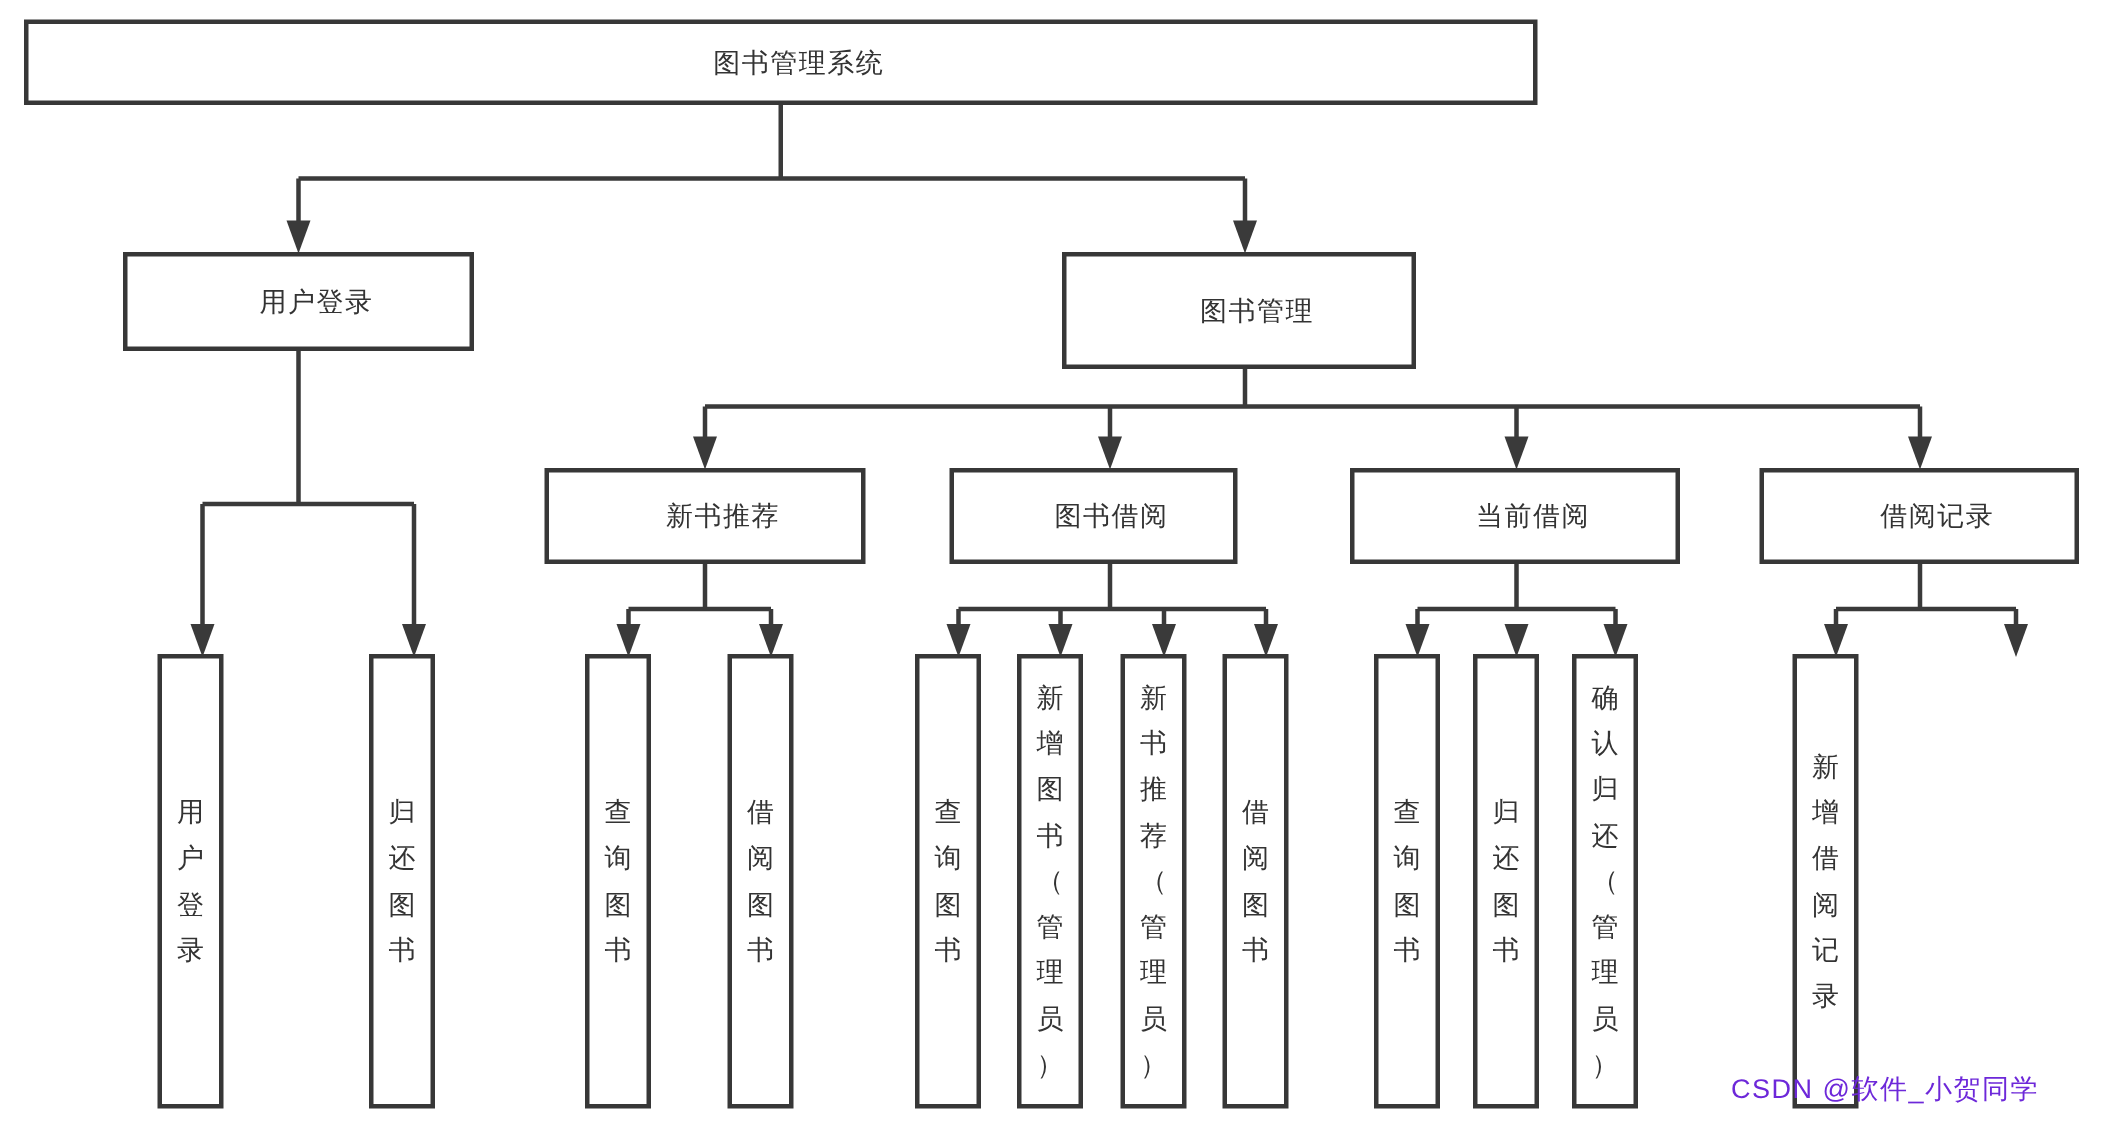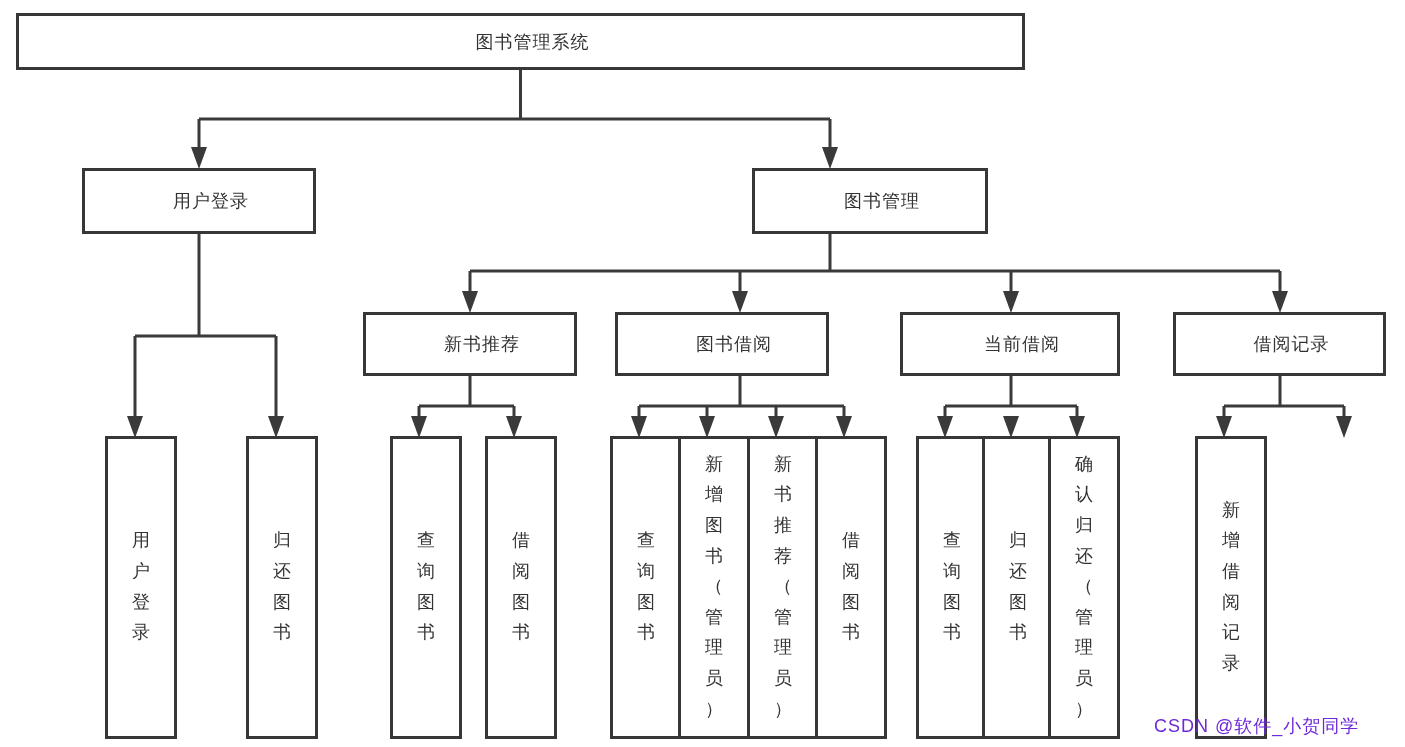--- a/index.html
+++ b/index.html
@@ -16,21 +16,21 @@
     box-sizing:border-box;
     background:#ffffff;
     border:3px solid #373737;
     display:flex;
     align-items:center;
     justify-content:center;
     color:#333333;
     font-size:18px;
   }
   .h .lbl{letter-spacing:1px;white-space:nowrap;margin-left:24px;}
-  .v{width:72px;height:303px;font-family:Liberation Mono, monospace;}
+  .v{width:44px;height:303px;}
   .v .vlbl{
     display:block;
     width:20px;
     word-break:break-all;
     line-break:anywhere;
     text-align:center;
     line-height:1.7;
     font-size:18px;
   }
   #watermark{
@@ -80,28 +80,28 @@
     </g>
   </svg>
 
   <div class="box h" style="left:16px;top:13px;width:1009px;height:57px">
     <span class="lbl">图书管理系统</span>
   </div>
 
   <div class="box h" style="left:82px;top:168px;width:234px;height:66px">
     <span class="lbl">用户登录</span>
   </div>
-  <div class="box h" style="left:752px;top:168px;width:236px;height:66px">
+  <div class="box h" style="left:708px;top:168px;width:236px;height:78px">
     <span class="lbl">图书管理</span>
   </div>
 
   <div class="box h" style="left:363px;top:312px;width:214px;height:64px">
     <span class="lbl">新书推荐</span>
   </div>
-  <div class="box h" style="left:615px;top:312px;width:214px;height:64px">
+  <div class="box h" style="left:633px;top:312px;width:192px;height:64px">
     <span class="lbl">图书借阅</span>
   </div>
   <div class="box h" style="left:900px;top:312px;width:220px;height:64px">
     <span class="lbl">当前借阅</span>
   </div>
   <div class="box h" style="left:1173px;top:312px;width:213px;height:64px">
     <span class="lbl">借阅记录</span>
   </div>
 
   <div class="box v" style="left:105px;top:436px">

